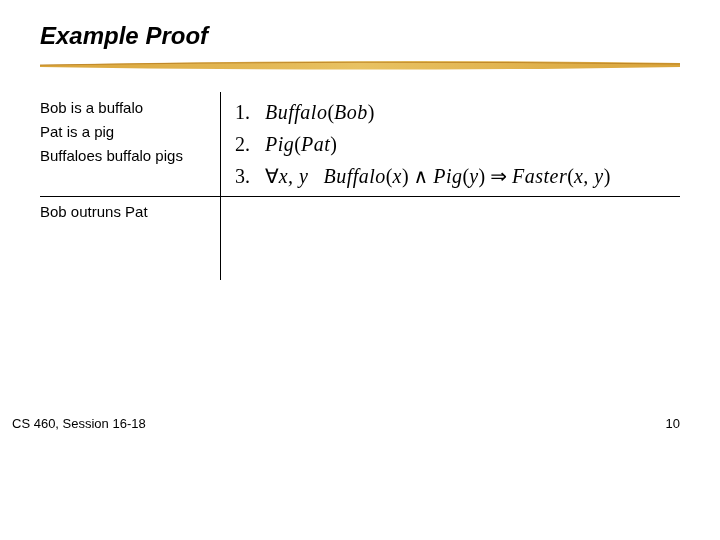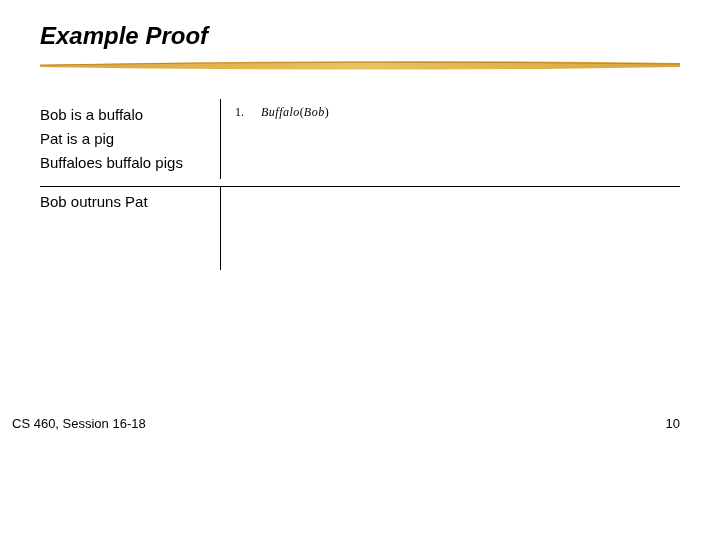--- a/index.html
+++ b/index.html
@@ -2,23 +2,23 @@
 <html><head>
 <meta charset="utf-8">
 <style>
   * { margin: 0; padding: 0; box-sizing: border-box; }
   html, body { width: 720px; height: 540px; background: #fff; font-family: Arial, Helvetica, sans-serif; color: #000; }
   .slide { position: relative; width: 720px; height: 438px; padding-left: 33px; }
   .title { position: absolute; top: 22px; left: 40px; font-size: 24px; font-weight: bold; font-style: italic; }
   .hr-wrap { position: absolute; top: 58px; left: 40px; width: 640px; height: 12px; }
   .hr-wrap svg { display: block; }
   .proof { position: absolute; top: 92px; left: 40px; width: 640px; }
-  .proof-row { display: flex; margin-top: 7px; }
+  .proof-row { display: flex; }
   .left-col { width: 180px; padding: 4px 8px 4px 0; font-family: Verdana, Arial, sans-serif; font-size: 15px; }
-  .right-col { flex: 1; border-left: 1px solid #000; padding: 4px 0 4px 14px; font-family: "Times New Roman", serif; font-size: 12px; }
+  .right-col { flex: 1; border-left: 1px solid #000; padding: 4px 0 4px 14px; font-family: "Times New Roman", serif; font-size: 20px; }
   .prem-line { line-height: 1.6; }
   .num { display: inline-block; width: 20px; }
   .mi { font-style: italic; letter-spacing: 0.5px; }
   .conc-row { border-top: 1px solid #000; }
   .conc-row .left-col { padding-top: 6px; padding-bottom: 60px; }
   .footer { position: absolute; bottom: 22px; left: 0; width: 720px; font-family: Arial, sans-serif; font-size: 13px; color: #000; }
   .footer-center { position: absolute; left: 12px; width: 720px; text-align: left; }
   .footer-right { position: absolute; right: 40px; text-align: right; }
 </style>
 </head>
@@ -47,20 +47,29 @@
       <div class="left-col">
         <div class="prem-line">Bob is a buffalo</div>
         <div class="prem-line">Pat is a pig</div>
         <div class="prem-line">Buffaloes buffalo pigs</div>
       </div>
       <div class="right-col">
         <div class="prem-line">
           <span class="num">1.</span>&nbsp;
           <span class="mi">Buffalo</span>(<span class="mi">Bob</span>)
         </div>
+        <div class="prem-line">
+          <span class="num">2.</span>&nbsp;
+          <span class="mi">Pig</span>(<span class="mi">Pat</span>)
+        </div>
+        <div class="prem-line">
+          <span class="num">3.</span>&nbsp;
+          <span>∀</span><span class="mi">x, y</span>&nbsp;&nbsp;
+          <span class="mi">Buffalo</span>(<span class="mi">x</span>)<span> ∧ </span><span class="mi">Pig</span>(<span class="mi">y</span>)<span> ⇒ </span><span class="mi">Faster</span>(<span class="mi">x, y</span>)
+        </div>
       </div>
     </div>
     <div class="proof-row conc-row">
       <div class="left-col">Bob outruns Pat</div>
       <div class="right-col">&nbsp;</div>
     </div>
   </div>
 
   <div class="footer">
     <div class="footer-center">CS 460,  Session 16-18</div>

